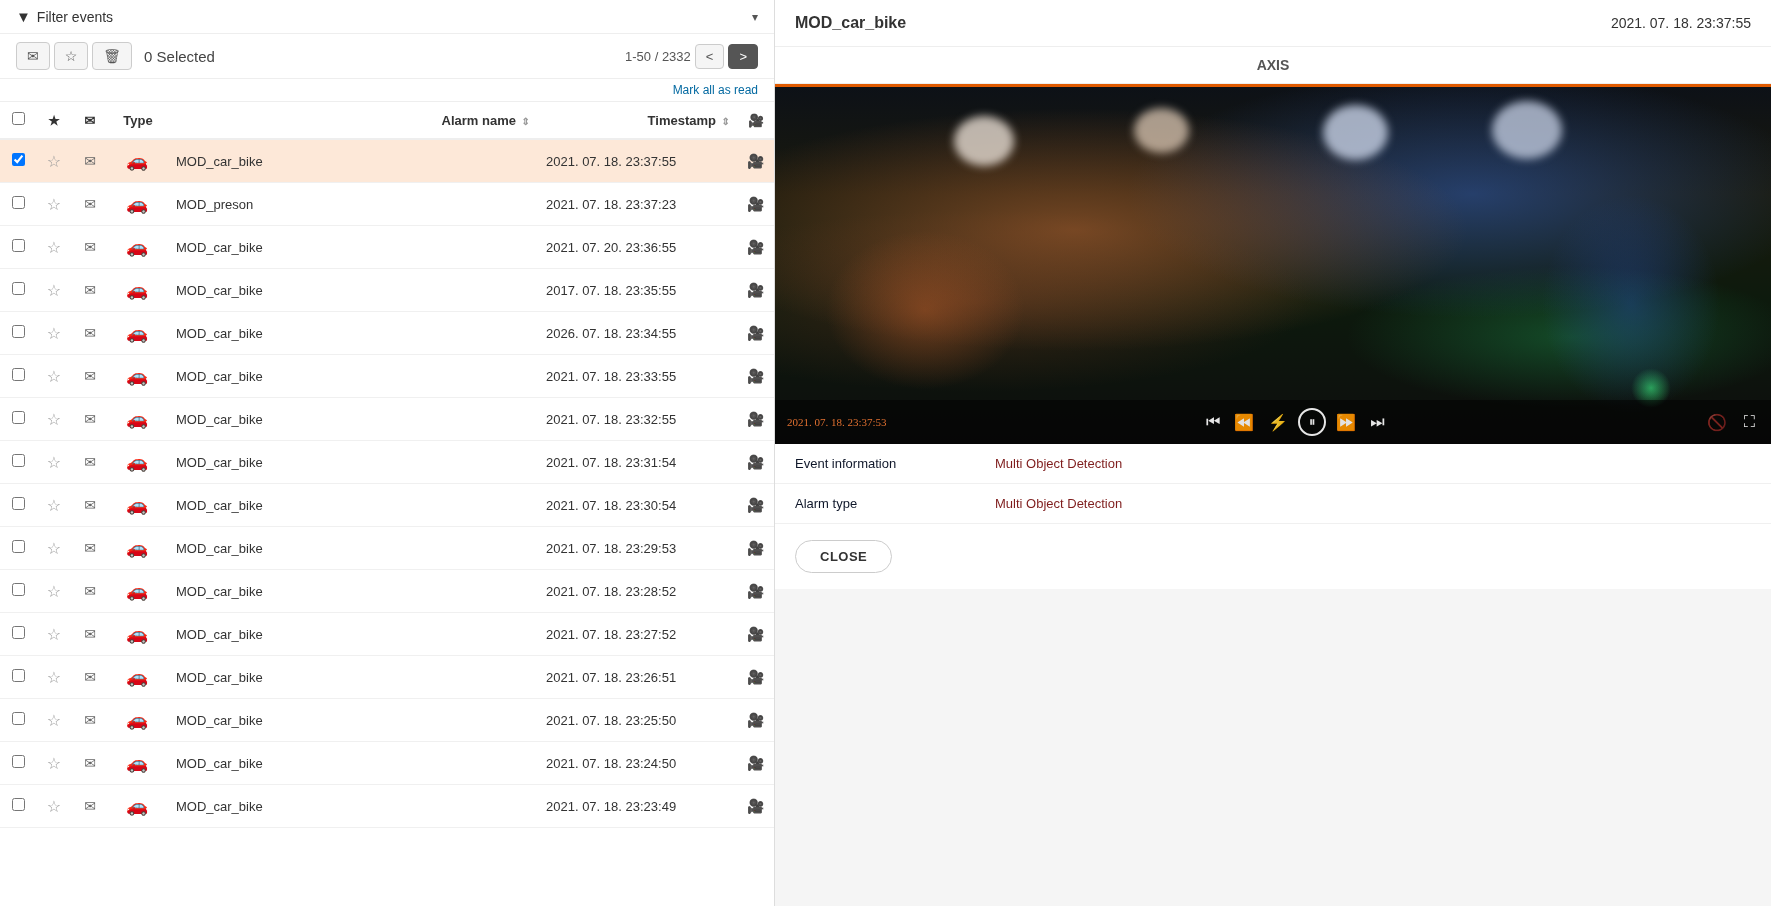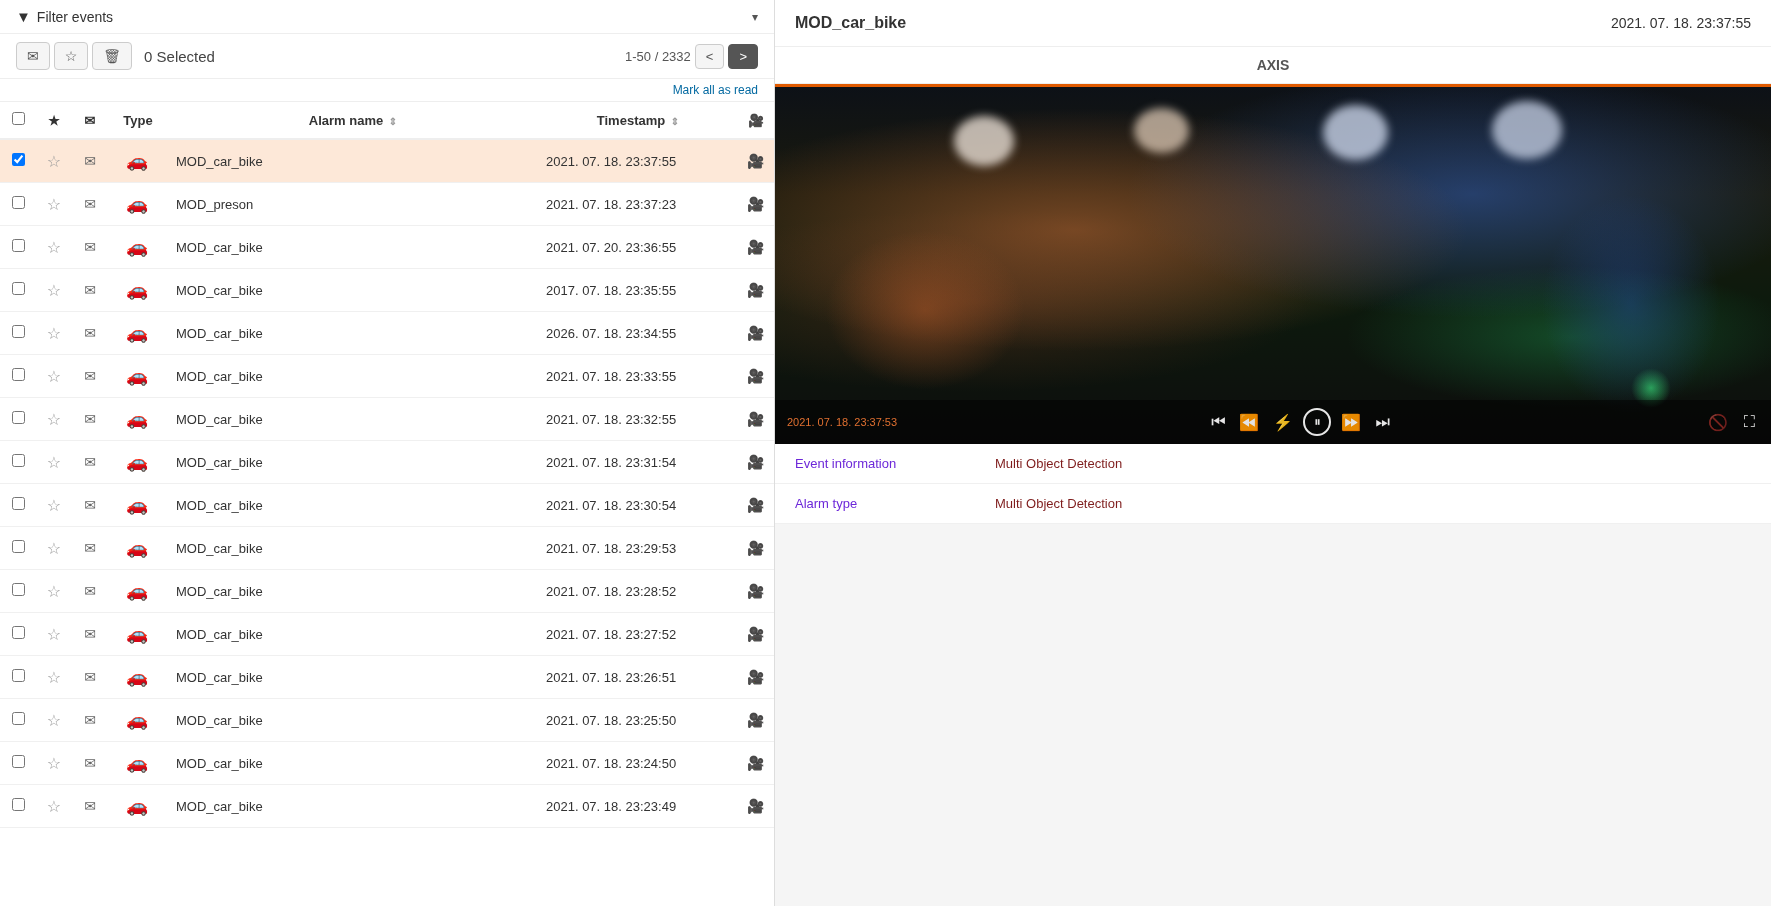--- a/index.html
+++ b/index.html
@@ -118,21 +118,21 @@
 
     table {
       width: 100%;
       border-collapse: collapse;
     }
 
     thead th {
       background: #fff;
       border-bottom: 2px solid #eee;
       padding: 10px 8px;
-      text-align: center;
+      text-align: right;
       font-weight: 600;
       color: #333;
       font-size: 13px;
       position: sticky;
       top: 0;
       z-index: 1;
     }
 
     thead th:first-child { width: 36px; text-align: center; }
     thead th:nth-child(2) { width: 36px; text-align: center; }
@@ -238,20 +238,21 @@
     .video-controls {
       position: absolute;
       bottom: 0;
       left: 0;
       right: 0;
       background: rgba(0,0,0,0.5);
       display: flex;
       align-items: center;
       padding: 8px 12px;
       gap: 6px;
+      font-family: Liberation Serif, serif;
     }
 
     .video-timestamp {
       color: #e07030;
       font-size: 11px;
       margin-right: auto;
     }
 
     .ctrl-btn {
       color: #fff;
@@ -286,21 +287,21 @@
     .info-row {
       display: flex;
       align-items: center;
       padding: 12px 20px;
       border-bottom: 1px solid #f0f0f0;
       font-size: 13px;
     }
 
     .info-label {
       width: 200px;
-      color: #6d28d9;
+      color: #0f172a;
       font-weight: 400;
     }
 
     .info-value {
       color: #7f1d1d;
       font-weight: 400;
     }
 
     .info-value.link {
       color: #e07030;
@@ -558,14 +559,17 @@
     <div class="info-row">
       <span class="info-label">Event information</span>
       <span class="info-value">Multi Object Detection</span>
     </div>
     <div class="info-row">
       <span class="info-label">Alarm type</span>
       <span class="info-value">Multi Object Detection</span>
     </div>
   </div>
 
+  <div class="close-section">
+    <button class="close-btn">CLOSE</button>
+  </div>
 
 </div>
 
 </body></html>

